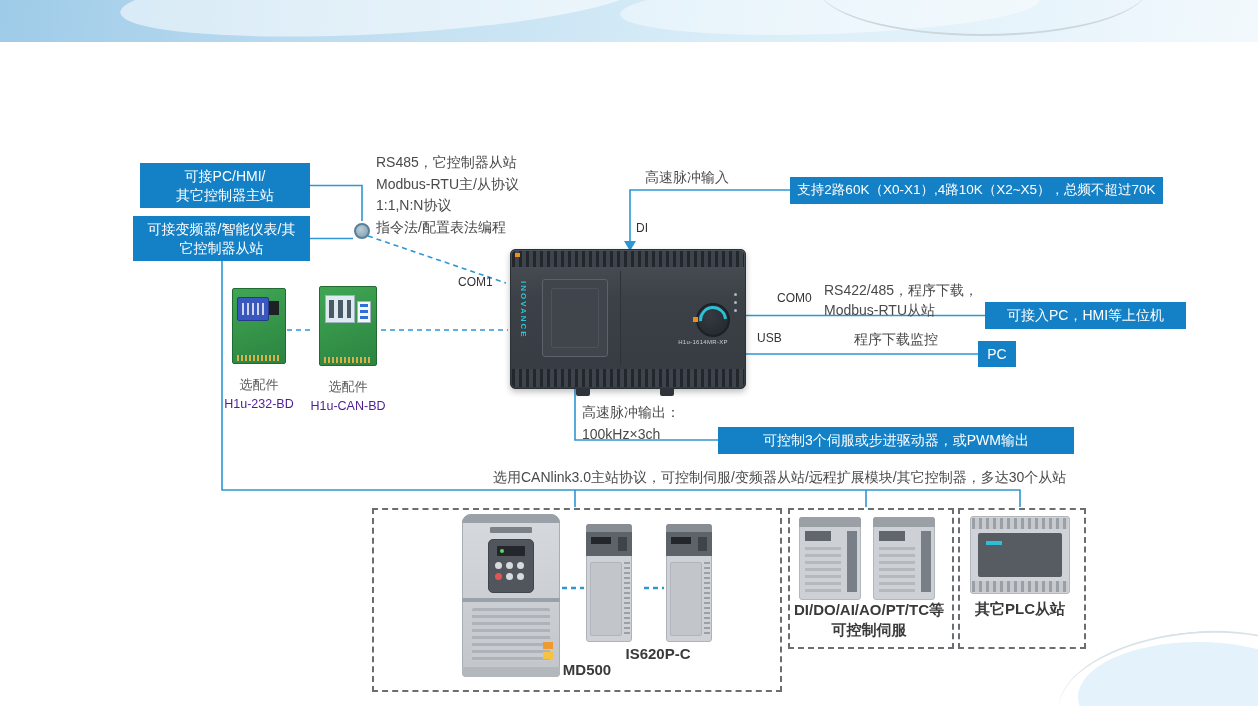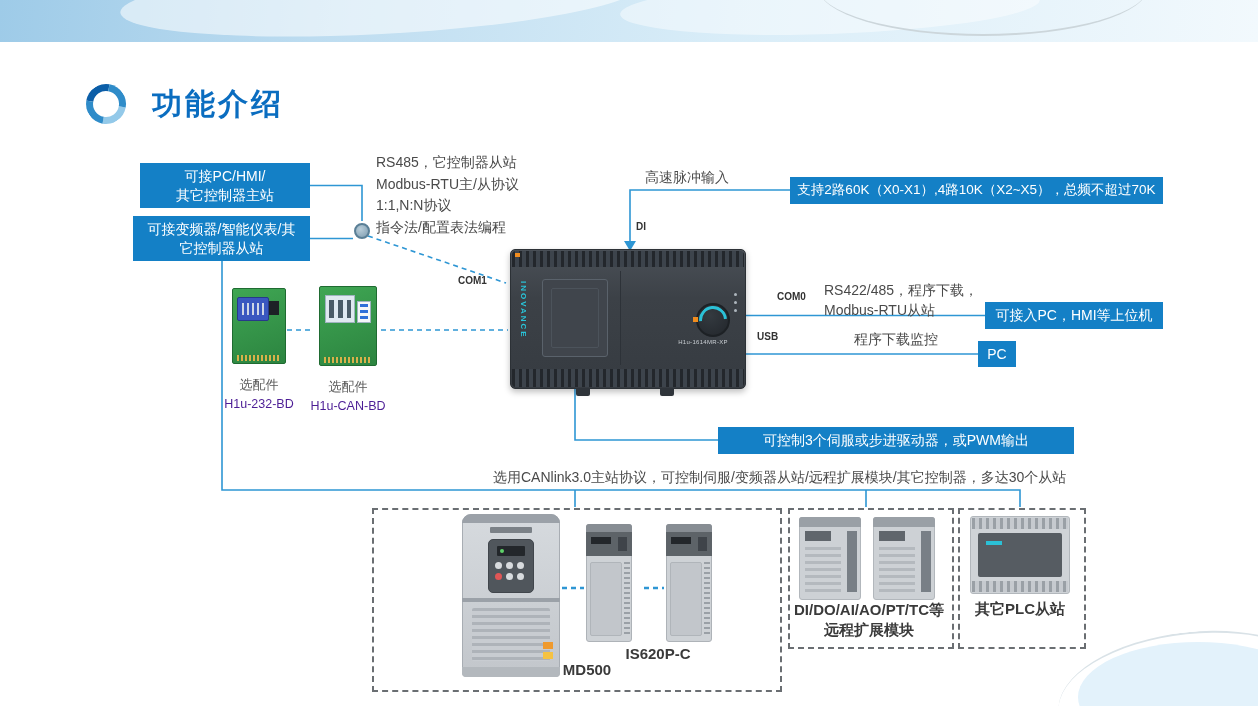--- a/index.html
+++ b/index.html
@@ -26,21 +26,21 @@
   .ring { width:26px; height:26px; border-radius:50%; background:#fff;
     border:7px solid #2f8cc9; border-top-color:#0b5ea8; border-bottom-color:#93c9e9;
     transform:rotate(-35deg); }
   .page-title { font-size:30px; font-weight:bold; color:#0a6dc0; letter-spacing:3px; line-height:34px; }
 
   
   .bluebox { position:absolute; background:#1480c6; color:#ffffff; display:flex;
     align-items:center; justify-content:center; text-align:center; line-height:1.35; }
   .pre { white-space:pre-line; }
   .note { position:absolute; font-size:14px; color:#4a4a4a; }
-  .port-label { position:absolute; font-size:10px; font-weight:bold; color:#333333; }
+  .port-label { position:absolute; font-size:12px; font-weight:normal; color:#333333; }
   .dev-label { position:absolute; font-size:15px; font-weight:bold; color:#3a3a3a; text-align:center; }
   .dashed-box { position:absolute; border:2px dashed #6a6e72; }
   .lines-svg { position:absolute; left:0; top:0; pointer-events:none; }
 
   
   .acc { position:absolute; text-align:center; }
   .pcb { position:relative; margin:0 auto; background:linear-gradient(160deg,#3fa653,#2c8440);
     border:1px solid #1f6b31; border-radius:2px; }
   .pcb .goldedge { position:absolute; left:4px; right:4px; bottom:2px; height:6px;
     background:repeating-linear-gradient(90deg,#d8b24a 0 2px,#2c8440 2px 4px); }
@@ -153,24 +153,20 @@
 <div class="stage">
 
   <div class="band">
     <div class="band-streak1"></div>
     <div class="band-streak2"></div>
     <div class="band-arc"></div>
   </div>
   <div class="corner-wave"></div>
   <div class="corner-arc"></div>
 
-  <div class="title-row">
-    <div class="ring"></div>
-    <div class="page-title">功能介绍</div>
-  </div>
 
   <svg class="lines-svg" width="1258" height="706" viewBox="0 0 1258 706">
     <g stroke="#2e96d4" stroke-width="1.6" fill="none">
       <path d="M310,185.5 L362,185.5 L362,221"></path>
       <path d="M310,238.5 L353,238.5"></path>
       <path d="M368,236 L506,283" stroke-dasharray="5 4"></path>
       <path d="M790,190 L630,190 L630,243"></path>
       <path d="M746,315.5 L985,315.5"></path>
       <path d="M746,354 L978,354"></path>
       <path d="M575,389 L575,440 L718,440"></path>
@@ -198,26 +194,28 @@
 指令法/配置表法编程</div>
   <div class="port-label" style="left:458px; top:275px;">COM1</div>
 
   <div class="note" style="left:645px; top:169px;">高速脉冲输入</div>
   <div class="port-label" style="left:636px; top:221px;">DI</div>
   <div class="bluebox" style="left:790px; top:177px; width:373px; height:27px; font-size:13.5px;">支持2路60K（X0-X1）,4路10K（X2~X5），总频不超过70K</div>
 
   <div class="port-label" style="left:753px; top:291px;margin-left:24px;">COM0</div>
   <div class="note pre" style="left:824px; top:280px; line-height:1.45;">RS422/485，程序下载，
 Modbus-RTU从站</div>
-  <div class="bluebox" style="left:985px; top:302px; width:178px; height:27px; font-size:14px;">可接入PC，HMI等上位机</div>
+  <div class="bluebox" style="left:985px; top:302px; width:201px; height:27px; font-size:14px;">可接入PC，HMI等上位机</div>
 
   <div class="port-label" style="left:757px; top:331px;">USB</div>
   <div class="note" style="left:854px; top:331px;">程序下载监控</div>
   <div class="bluebox" style="left:978px; top:341px; width:38px; height:26px; font-size:14px;">PC</div>
 
+  <div class="note pre" style="left:582px; top:402px; line-height:1.55;">高速脉冲输出：
+100kHz×3ch</div>
   <div class="bluebox" style="left:718px; top:427px; width:356px; height:27px; font-size:14px;">可控制3个伺服或步进驱动器，或PWM输出</div>
 
   <div class="note" style="left:493px; top:469px;">选用CANlink3.0主站协议，可控制伺服/变频器从站/远程扩展模块/其它控制器，多达30个从站</div>
 
   <div class="acc" style="left:213px; top:288px; width:92px;">
     <div class="pcb" style="width:52px; height:74px;">
       <div class="db9">
           <div class="pins"></div>
         </div>
       <div class="chip"></div>
@@ -320,21 +318,21 @@
     <div class="mod-strip"></div>
   </div>
   <div class="module" style="left:873px; top:517px;">
     <div class="mod-body"></div>
     <div class="mod-cap"></div>
     <div class="mod-plate"></div>
     <div class="mod-slots"></div>
     <div class="mod-strip"></div>
   </div>
   <div class="dev-label pre" style="left:788px; top:600px; width:162px; line-height:1.35;">DI/DO/AI/AO/PT/TC等
-远程扩展模块</div>
+可控制伺服</div>
 
   <div class="dashed-box" style="left:958px; top:508px; width:124px; height:137px;"></div>
   <div class="miniplc">
     <div class="mp-body"></div>
     <div class="mp-ticks-t"></div>
     <div class="mp-ticks-b"></div>
     <div class="mp-panel">
         <i></i>
       </div>
   </div>

